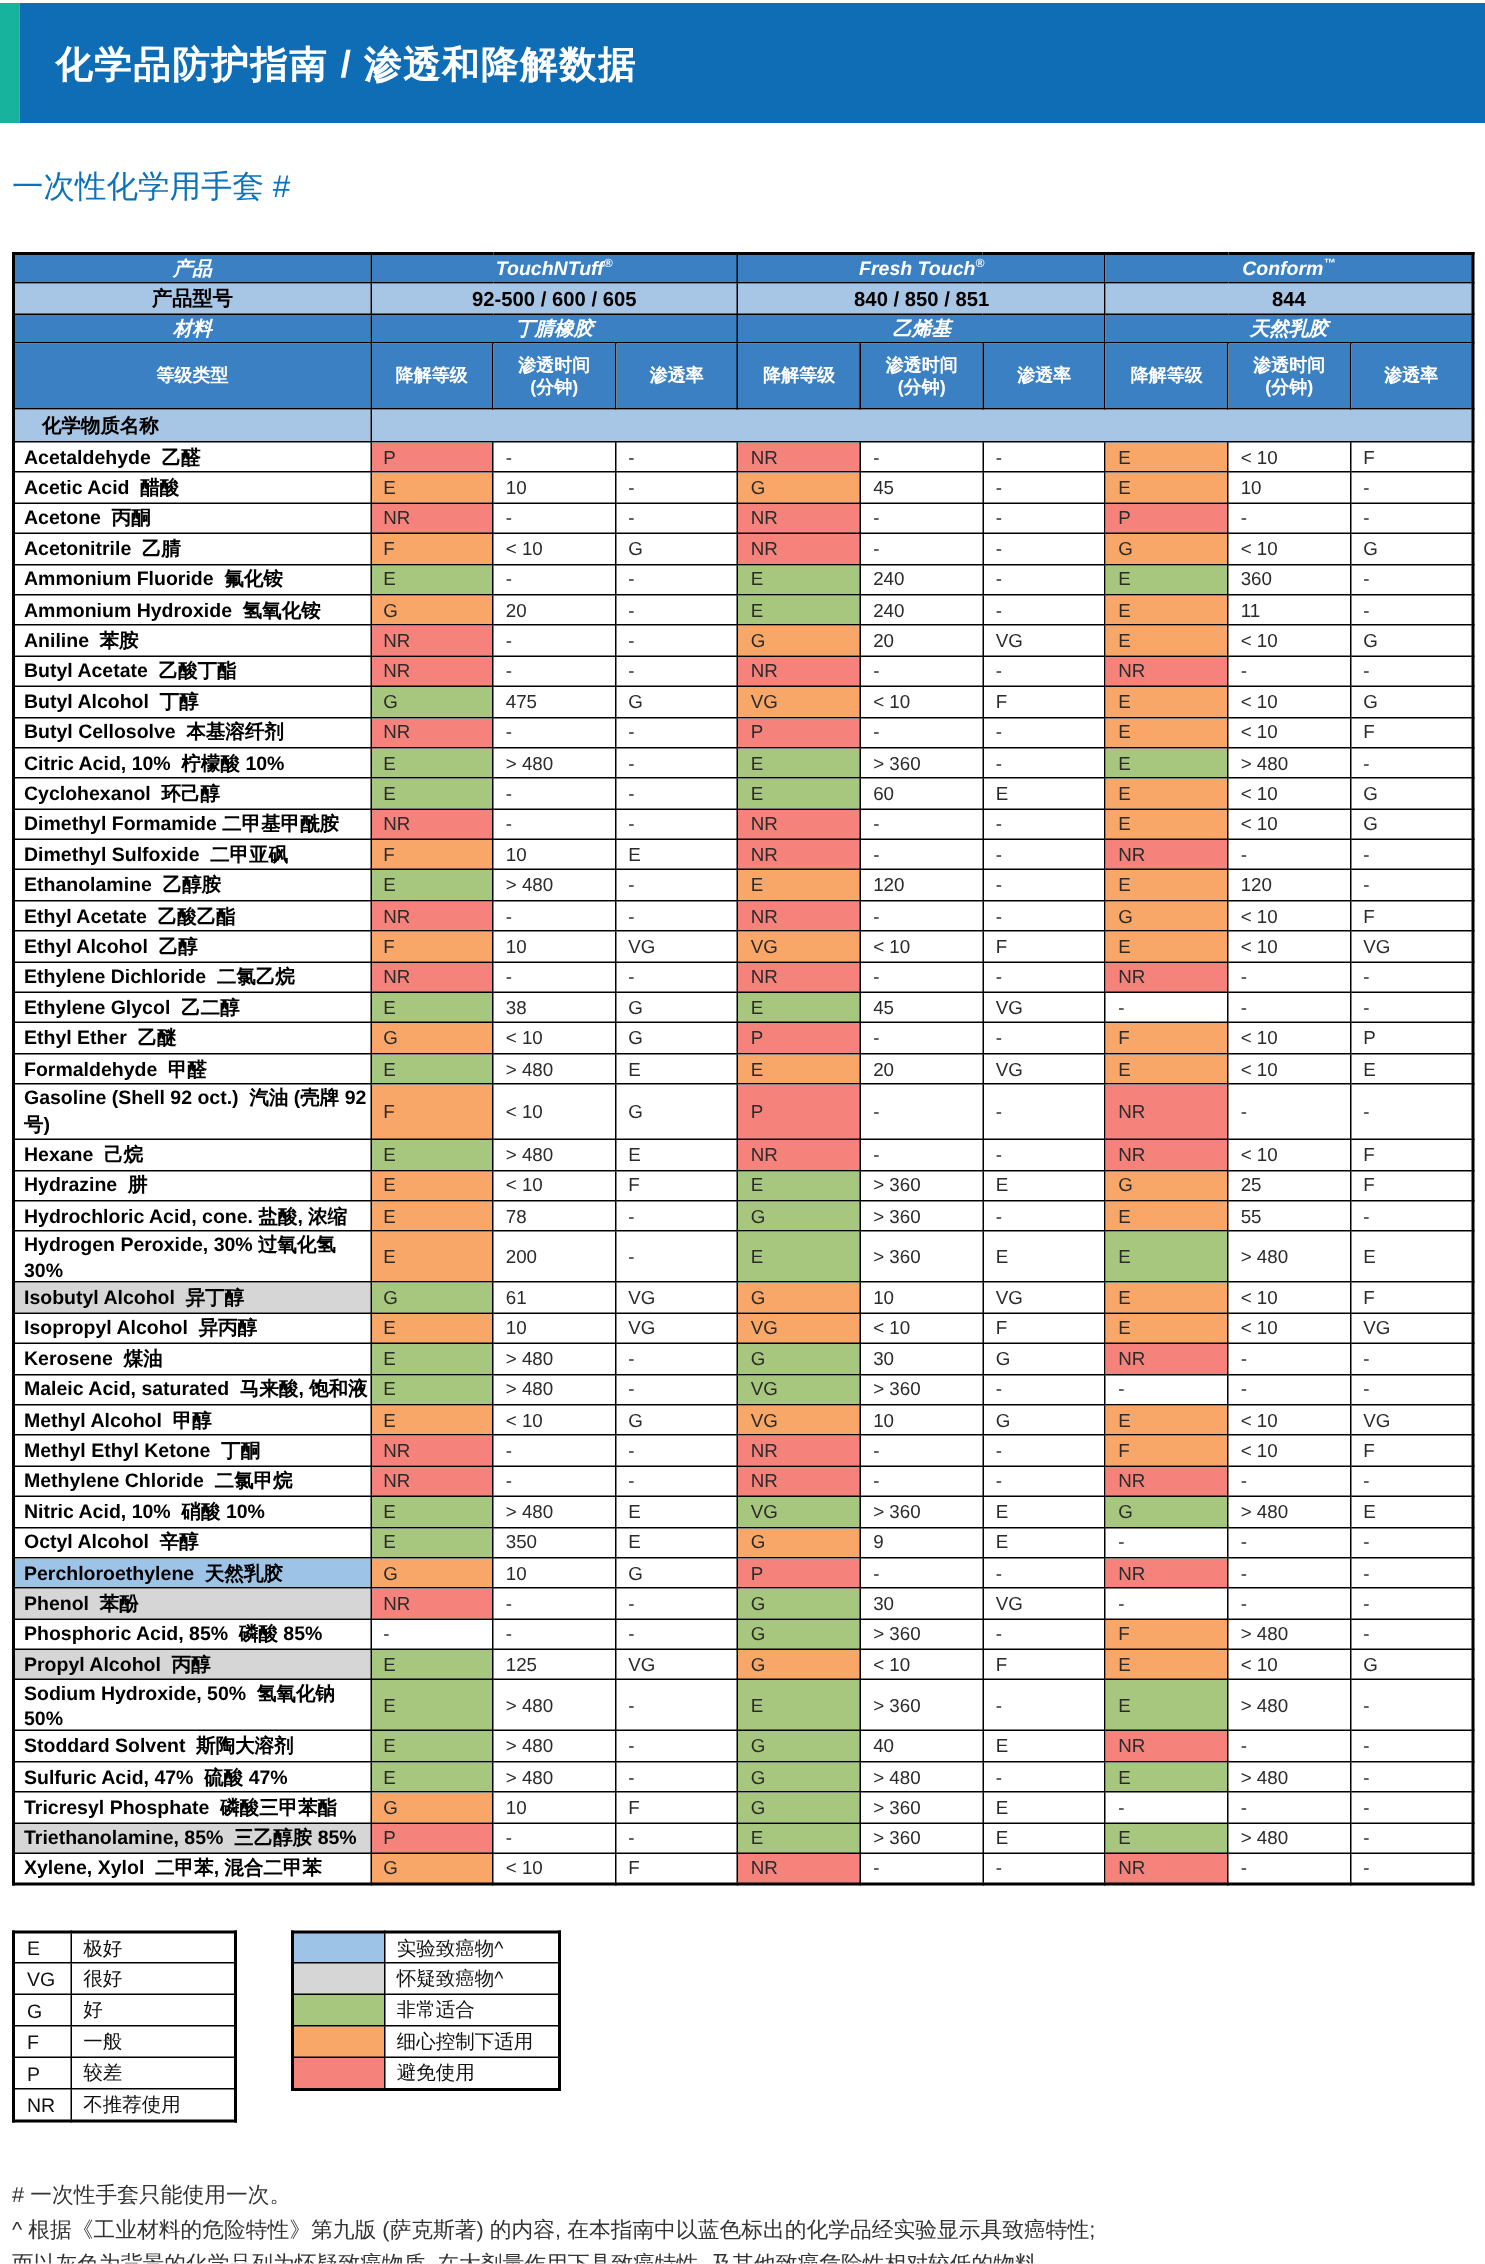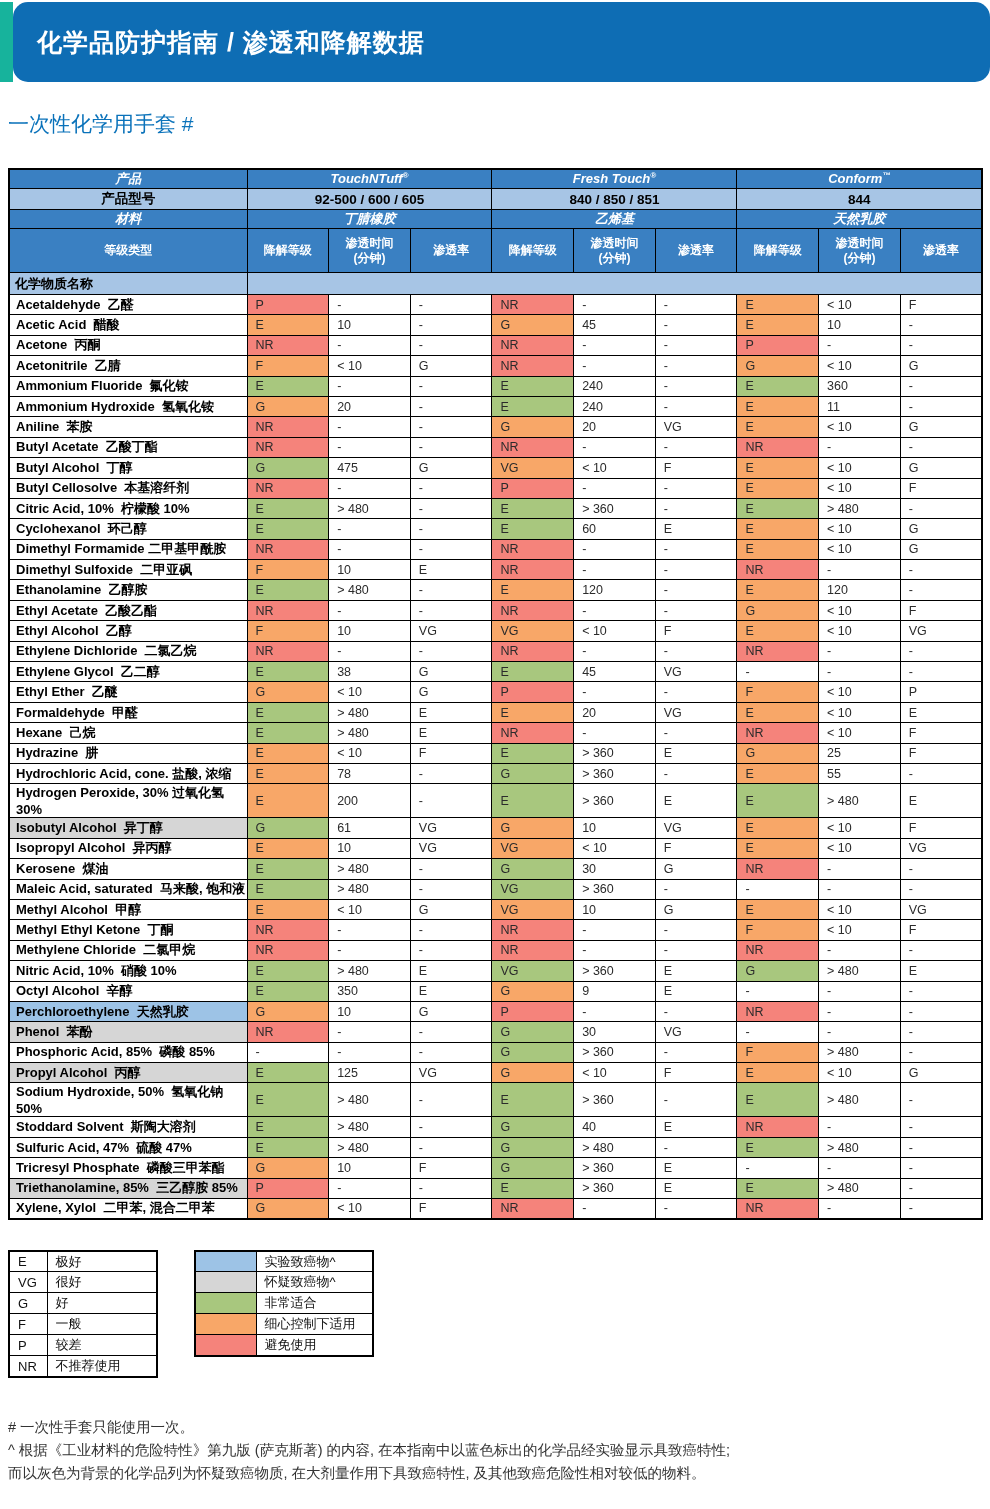--- a/index.html
+++ b/index.html
@@ -7,31 +7,31 @@
     --header-dark-blue:#3A80C2; --header-light-blue:#A7C5E5;
     --green:#A8C77E; --orange:#F8A768; --red:#F5837B; --blue:#9DC3E6; --gray:#D6D6D6;
   }
   *{box-sizing:border-box; margin:0; padding:0;}
   body{
     width:990px; height:1509px; overflow:hidden; background:#fff;
     font-family:"Liberation Sans","DejaVu Sans",sans-serif; color:#111;
   }
   .banner{display:flex; margin-top:2px; height:80px;}
   .banner-stripe{width:13px; background:var(--banner-teal);}
-  .banner-main{flex:1; background:var(--banner-blue); color:#fff; display:flex; align-items:center;border-radius:15px;}
+  .banner-main{flex:1; background:var(--banner-blue); color:#fff; display:flex; align-items:center;}
   .banner-main span{font-size:25px; font-weight:bold; padding-left:24px; letter-spacing:1px;}
   .subtitle{color:var(--subtitle-blue); font-size:21px; font-weight:normal; margin:28px 0 0 8px;}
   table{border-collapse:collapse;}
   .chem-table{width:975px; margin:30px 0 0 8px; table-layout:fixed; border:2px solid #000;}
   .chem-table th,.chem-table td{border:1px solid #000; overflow:hidden;}
   .chem-table col.namecol{width:238px;}
   .hdr-dark th{background:var(--header-dark-blue); color:#fff; font-size:13px; font-weight:bold; height:18px; font-style:italic;}
   .hdr-light th{background:var(--header-light-blue); color:#000; font-size:13.5px; font-weight:bold; height:21px; text-align:center;}
   .hdr-sub th{background:var(--header-dark-blue); color:#fff; font-size:12px; font-weight:bold; height:44px; text-align:center; line-height:15px;}
-  .hdr-chem th{background:var(--header-light-blue); color:#000; font-size:13px; font-weight:bold; height:22px; text-align:left; padding-left:5px;}
+  .hdr-chem th{background:var(--header-light-blue); color:#000; font-size:13px; font-weight:bold; height:22px; text-align:left; padding-left:18px;}
   .chem-table tbody td{height:20.4px; font-size:12.5px; color:#2b2b2b; padding:0 0 0 8px; text-align:left; background:#fff;}
   .chem-table tbody td.name{font-size:13px; font-weight:bold; color:#000; padding-left:6px; white-space:pre-wrap;}
   sup{font-size:8px;}
   .legends{display:flex; align-items:flex-start; margin:30px 0 0 8px; gap:36px;}
   .grade-legend{border:2px solid #000; width:150px;}
   .grade-legend td{border:1px solid #000; height:21px; font-size:13px; padding-left:8px; background:#fff;}
   .grade-legend td.code{width:38px;}
   .color-legend{border:2px solid #000; width:180px;}
   .color-legend td{border:1px solid #000; height:21px; font-size:13px; padding-left:8px; background:#fff;}
   .color-legend td.swatch{width:61px; padding:0;}
@@ -345,20 +345,32 @@
         <td>&gt; 480</td>
         <td>E</td>
         <td style="background: rgb(248, 167, 104);">E</td>
         <td>20</td>
         <td>VG</td>
         <td style="background: rgb(248, 167, 104);">E</td>
         <td>&lt; 10</td>
         <td>E</td>
       </tr>
       <tr>
+        <td class="name">Gasoline (Shell 92 oct.)  汽油 (壳牌 92 号)</td>
+        <td style="background: rgb(248, 167, 104);">F</td>
+        <td>&lt; 10</td>
+        <td>G</td>
+        <td style="background: rgb(245, 131, 123);">P</td>
+        <td>-</td>
+        <td>-</td>
+        <td style="background: rgb(245, 131, 123);">NR</td>
+        <td>-</td>
+        <td>-</td>
+      </tr>
+      <tr>
         <td class="name">Hexane  己烷</td>
         <td style="background: rgb(168, 199, 126);">E</td>
         <td>&gt; 480</td>
         <td>E</td>
         <td style="background: rgb(245, 131, 123);">NR</td>
         <td>-</td>
         <td>-</td>
         <td style="background: rgb(245, 131, 123);">NR</td>
         <td>&lt; 10</td>
         <td>F</td>

